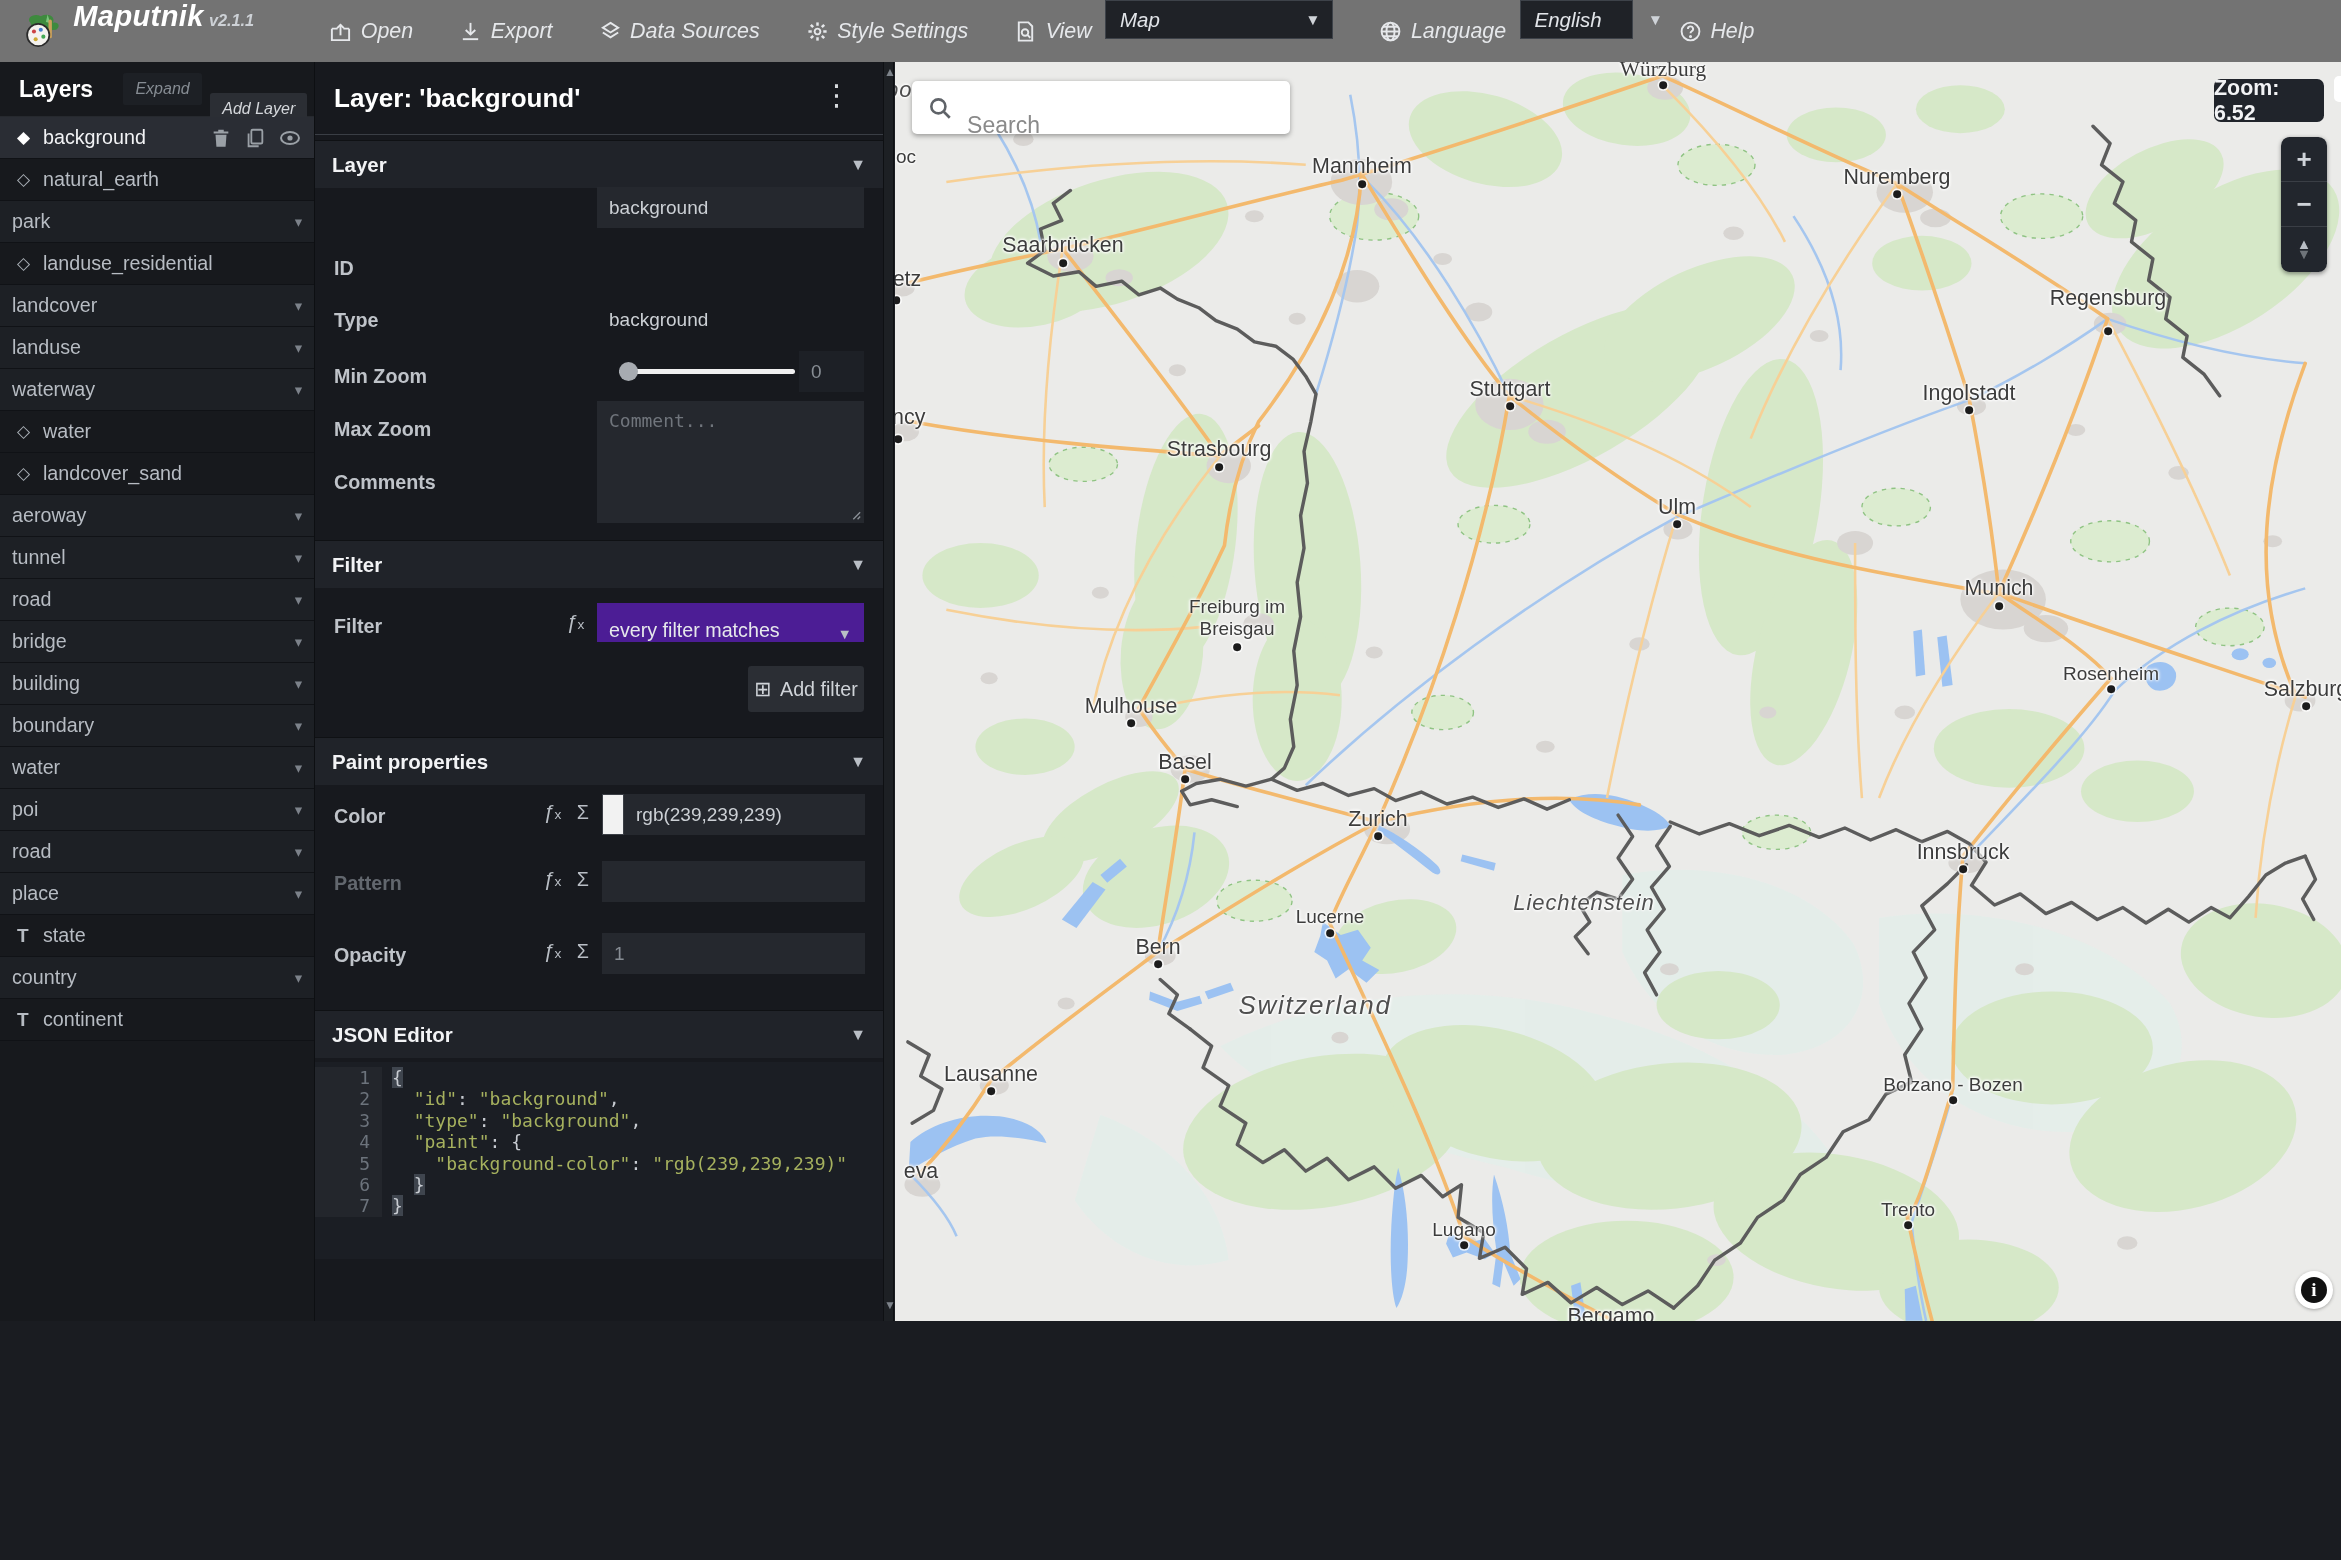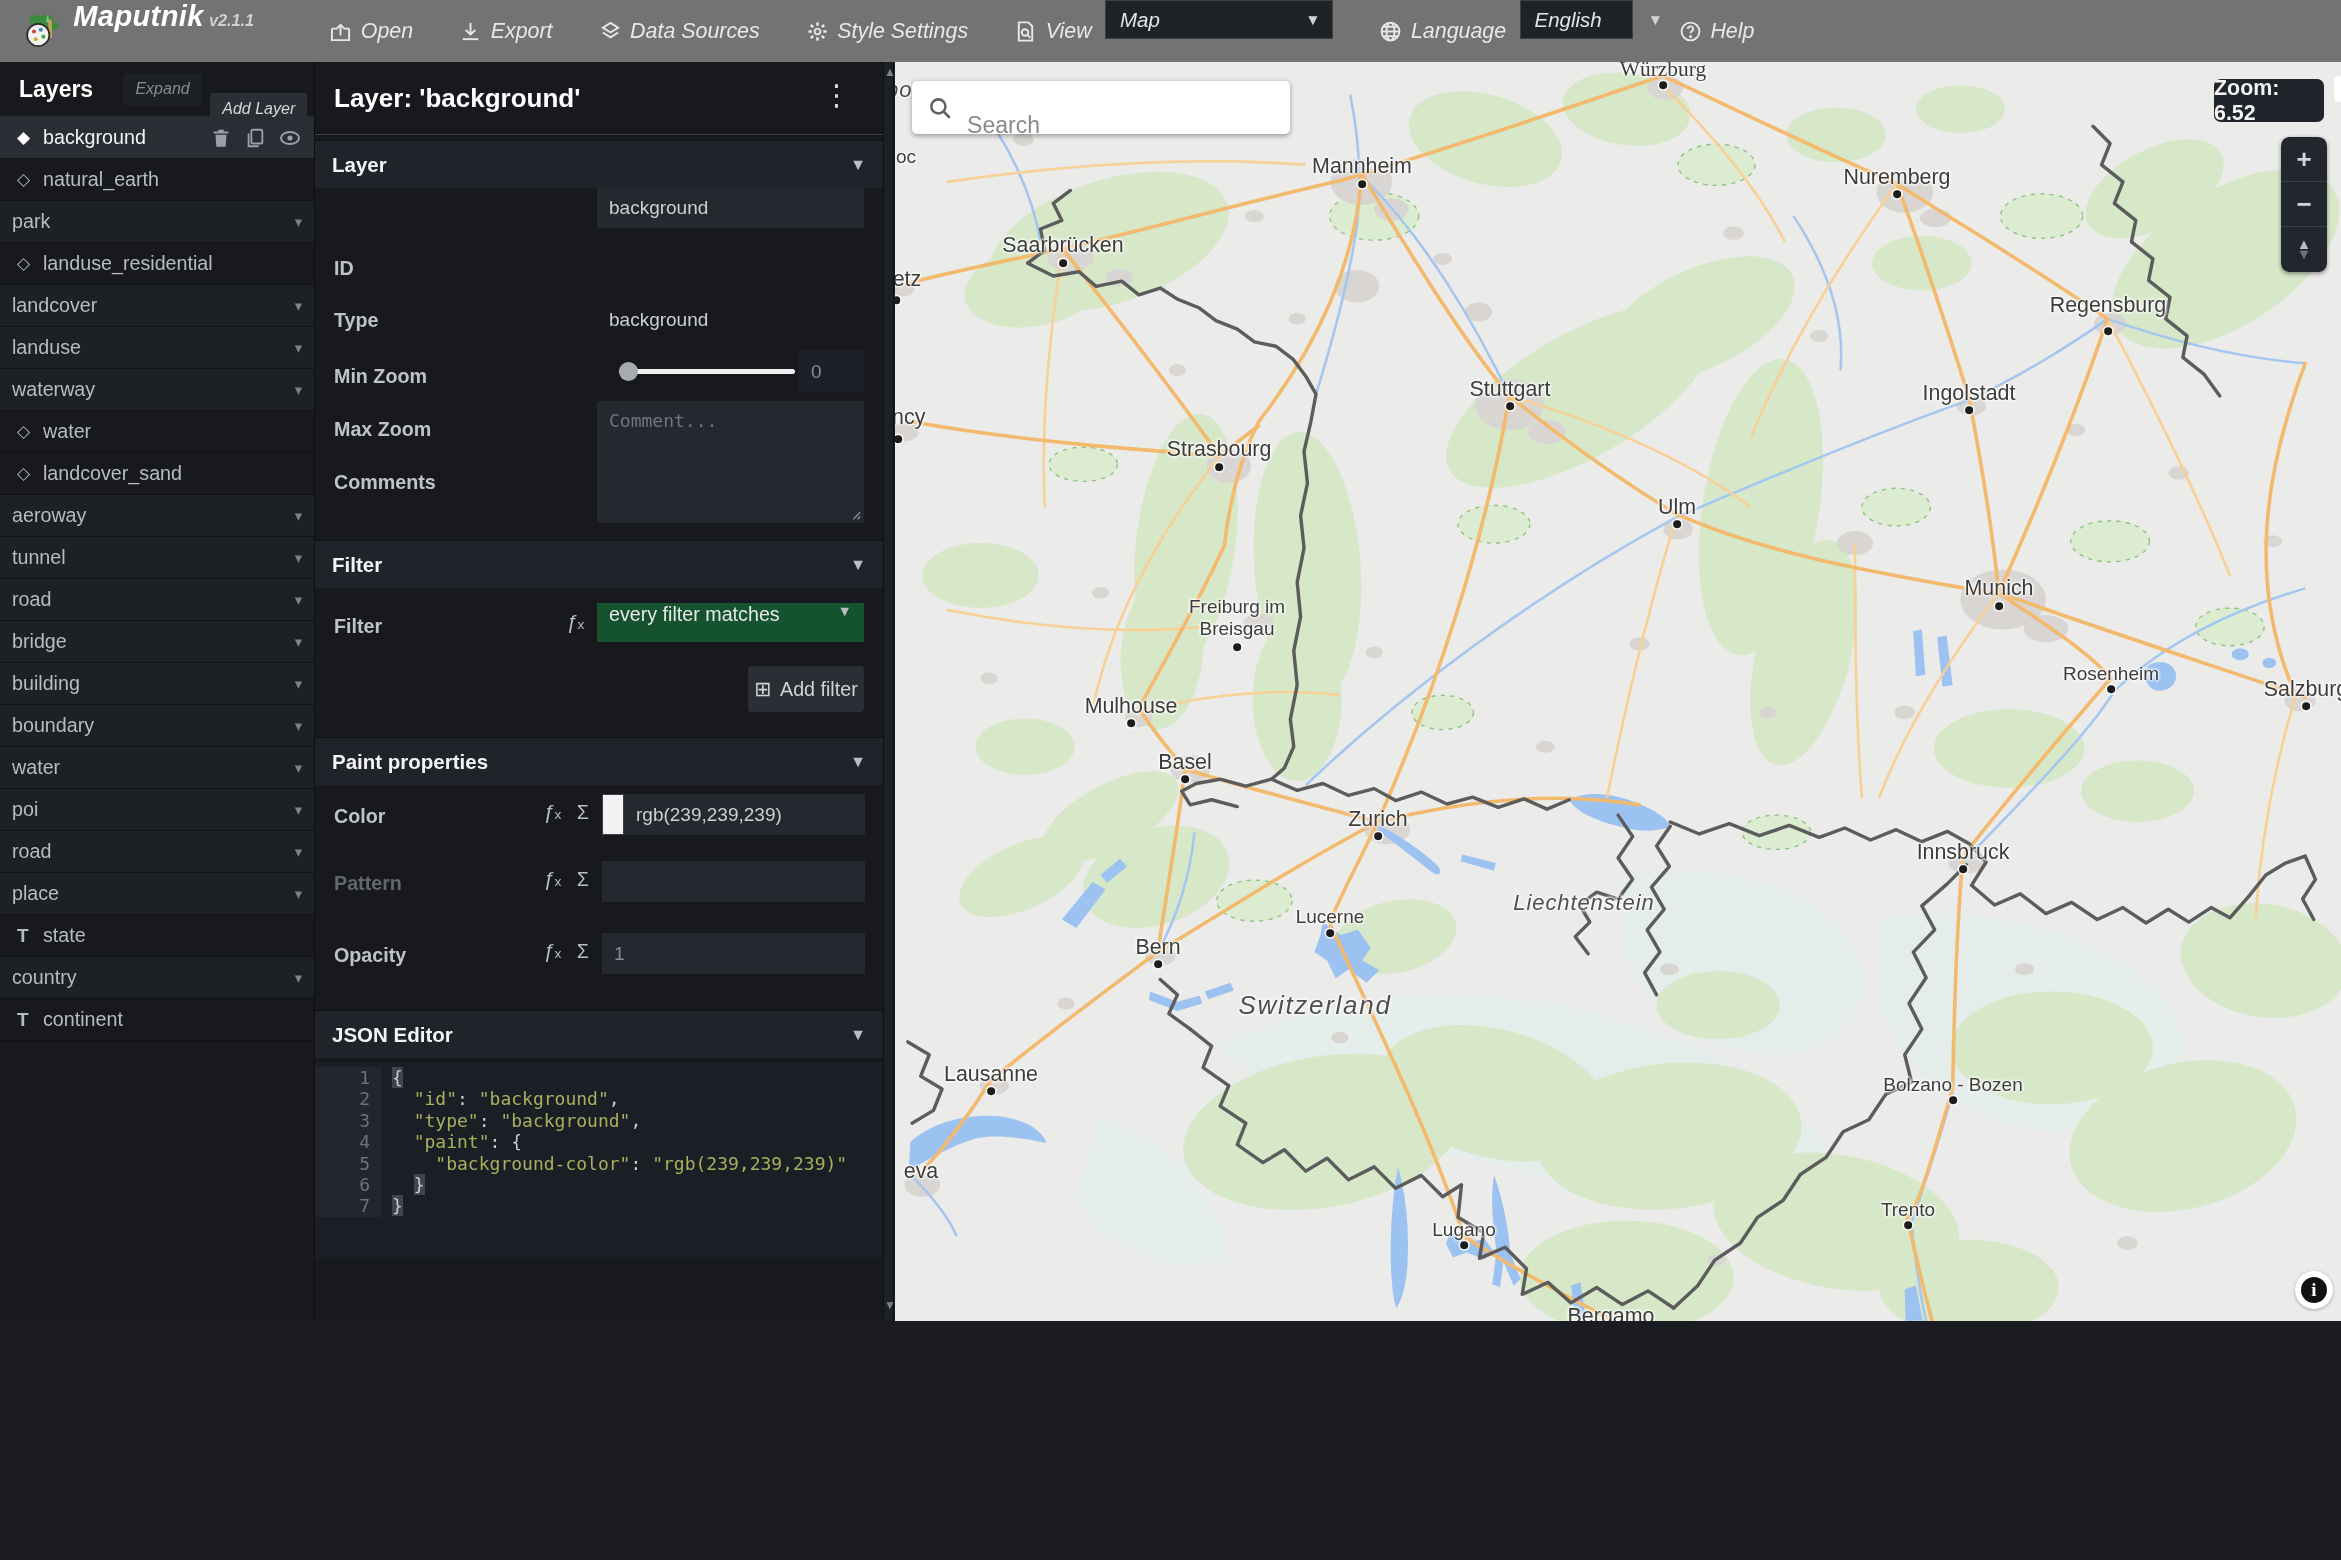--- a/index.html
+++ b/index.html
@@ -56,21 +56,21 @@
   .fx i { font-style:italic; font-size:20.5px; }
   .fx span { font-size:13.7px; }
   .sigma { font-size:19.7px; }
   .slider { position:absolute; height:19px; }
   .slider .track { position:absolute; left:0; right:0; top:6.8px; height:5.1px; border-radius:2.6px; }
   .slider .thumb { position:absolute; top:0; width:19px; height:19px; border-radius:50%; background:#a7abb1; }
   .valbox { position:absolute; background:#1d2026; color:#878d94; font-size:19px; display:flex; align-items:center; padding:0 12px; }
   .ta { position:absolute; background:#25282e; }
   .ta .ph { position:absolute; left:12px; top:8.6px; color:#70757c; font-size:18px; font-family:"DejaVu Sans Mono", monospace; }
   .ta svg { position:absolute; right:2.6px; bottom:2.6px; }
-  .combsel { position:absolute; background:#14532d; color:#e6e8eb; font-size:19.7px; display:flex; align-items:flex-start; padding:0 12px; cursor:pointer; }
+  .combsel { position:absolute; background:#4c1d95; color:#e6e8eb; font-size:19.7px; display:flex; align-items:flex-end; padding:0 12px; cursor:pointer; }
   .combsel .car { margin-left:auto; color:#b9bec5; font-size:14.6px; }
   .btn-addfilter { position:absolute; background:#2b2e34; border-radius:3.4px; color:#cfd3d8; font-size:19.7px; display:flex; align-items:center; justify-content:center; gap:8.6px; cursor:pointer; }
   .swatch { position:absolute; width:22px; height:41px; background:#f2f2f2; border:0.9px solid #3a3e45; z-index:2; }
 
   .jsonarea { position:absolute; left:0; top:1000px; width:568px; height:197px; background:#1b1e24; font-family:"DejaVu Sans Mono", monospace; font-size:18px; line-height:21.4px; }
   .jgutter { position:absolute; left:0; top:5.1px; width:67px; }
   .jgutter div { color:#6c737c; text-align:right; padding-right:12px; height:21.4px; background:#23262c; }
   .jcode { position:absolute; left:77px; top:5.1px; right:0; white-space:pre; }
   .jcode div { height:21.4px; color:#c7cbd1; }
   .jstr { color:#a6b15e; }
@@ -644,21 +644,21 @@
       <div class="mlabel city" style="left: 768px; top: 6.8px; font-family: Liberation Serif, serif;">Würzburg</div>
       <div class="mdot" style="left: 768px; top: 23px;"></div>
       <div class="mlabel city" style="left: 467px; top: 104px;">Mannheim</div>
       <div class="mdot" style="left: 467px; top: 122px;"></div>
       <div class="mlabel city" style="left: 1002px; top: 115px;">Nuremberg</div>
       <div class="mdot" style="left: 1002px; top: 132px;"></div>
       <div class="mlabel city" style="left: 168px; top: 183px;">Saarbrücken</div>
       <div class="mdot" style="left: 168px; top: 201px;"></div>
       <div class="mlabel city" style="left: 12px; top: 217px;">etz</div>
       <div class="mdot" style="left: 1.7px; top: 238px;"></div>
-      <div class="mlabel city" style="left: 1213px; top: 243px;">Regensburg</div>
+      <div class="mlabel city" style="left: 1213px; top: 236px;">Regensburg</div>
       <div class="mdot" style="left: 1213px; top: 269px;"></div>
       <div class="mlabel city" style="left: 615px; top: 327px;">Stuttgart</div>
       <div class="mdot" style="left: 615px; top: 344px;"></div>
       <div class="mlabel city" style="left: 1074px; top: 331px;">Ingolstadt</div>
       <div class="mdot" style="left: 1074px; top: 348px;"></div>
       <div class="mlabel csmall" style="left: 21.4px; top: 28px;">bourg</div>
       <div class="mlabel town" style="left: 11px; top: 95px;">oc</div>
       <div class="mlabel city" style="left: 13.7px; top: 355px;">ncy</div>
       <div class="mdot" style="left: 3.4px; top: 377px;"></div>
       <div class="mlabel city" style="left: 324px; top: 387px;">Strasbourg</div>

